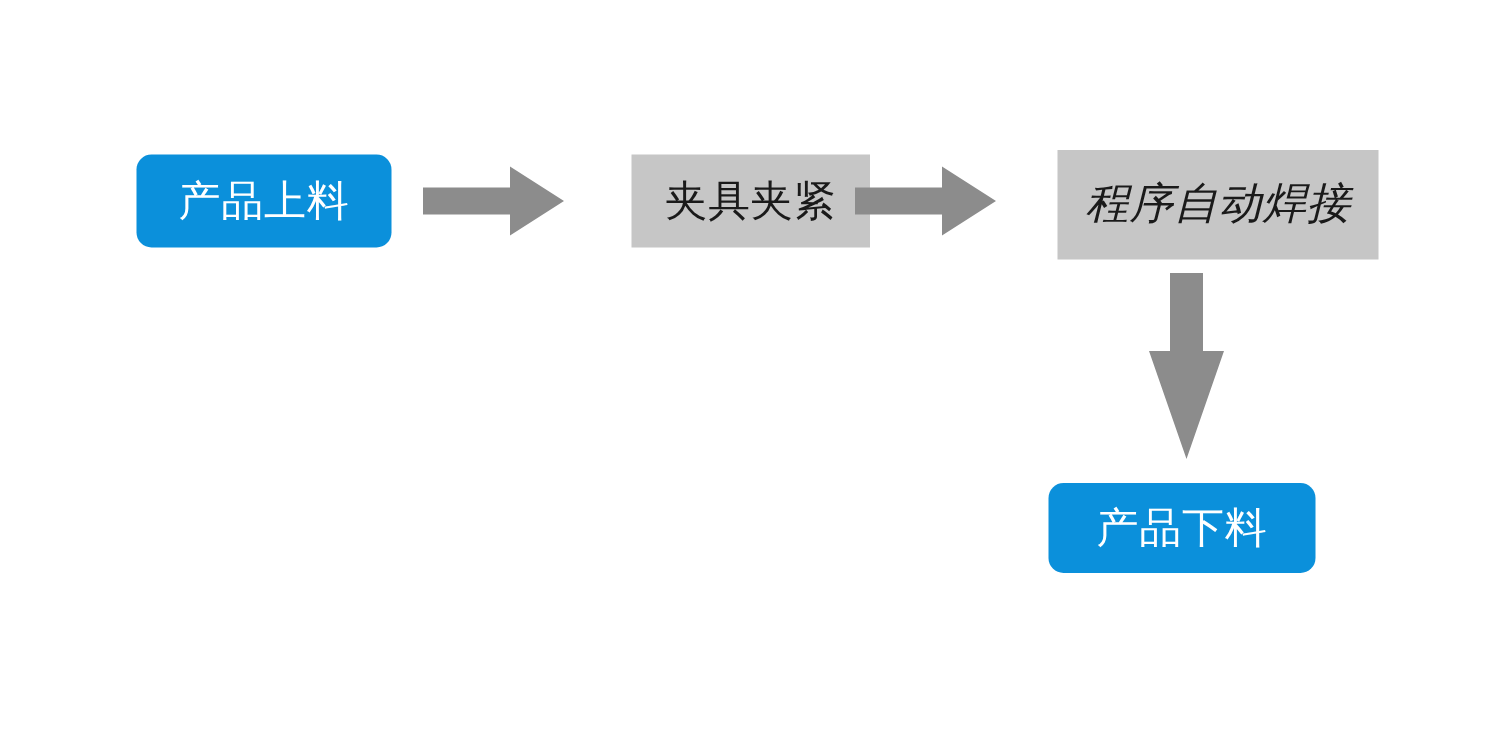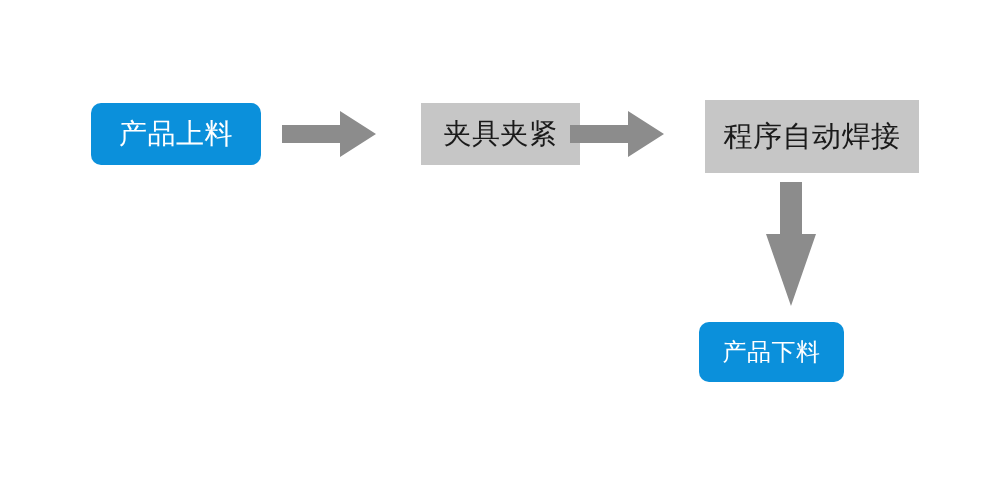--- a/index.html
+++ b/index.html
@@ -61,23 +61,23 @@
   #node-welding {
     left: 676px;
     top: 100px;
     width: 214px;
     height: 73px;
     font-size: 29px;
   }
   #node-unloading {
     left: 699px;
     top: 322px;
-    width: 145px;
+    width: 178px;
     height: 60px;
-    font-size: 24px;
+    font-size: 28px;
   }
   
   .connector {
     position: absolute;
     overflow: visible;
   }
   #arrow-loading-to-clamping {
     left: 278px;
     top: 108px;
     width: 102px;
@@ -117,21 +117,21 @@
   <div class="node node-process" id="node-clamping" style="background: rgb(198, 198, 198); color: rgb(26, 26, 26);">
     <span class="node-label">夹具夹紧</span>
   </div>
 
   <div class="connector" id="arrow-clamping-to-welding">
     <svg width="102" height="52" viewBox="0 0 102 52">
       <polygon class="arrow-shape" points="4,17 62,17 62,3 98,26 62,49 62,35 4,35" fill="#8C8C8C"></polygon>
     </svg>
   </div>
 
-  <div class="node node-process" id="node-welding" style="background: rgb(198, 198, 198); color: rgb(26, 26, 26);">
+  <div class="node node-process" id="node-welding" style="background: rgb(198, 198, 198); color: rgb(26, 26, 26); font-style: italic;">
     <span class="node-label">程序自动焊接</span>
   </div>
 
   <div class="connector" id="arrow-welding-to-unloading">
     <svg width="52" height="132" viewBox="0 0 52 132">
       <polygon class="arrow-shape" points="15,4 37,4 37,56 51,56 26,128 1,56 15,56" fill="#8C8C8C"></polygon>
     </svg>
   </div>
 
   <div class="node node-end" id="node-unloading" style="background: rgb(11, 144, 219); color: rgb(255, 255, 255);">

